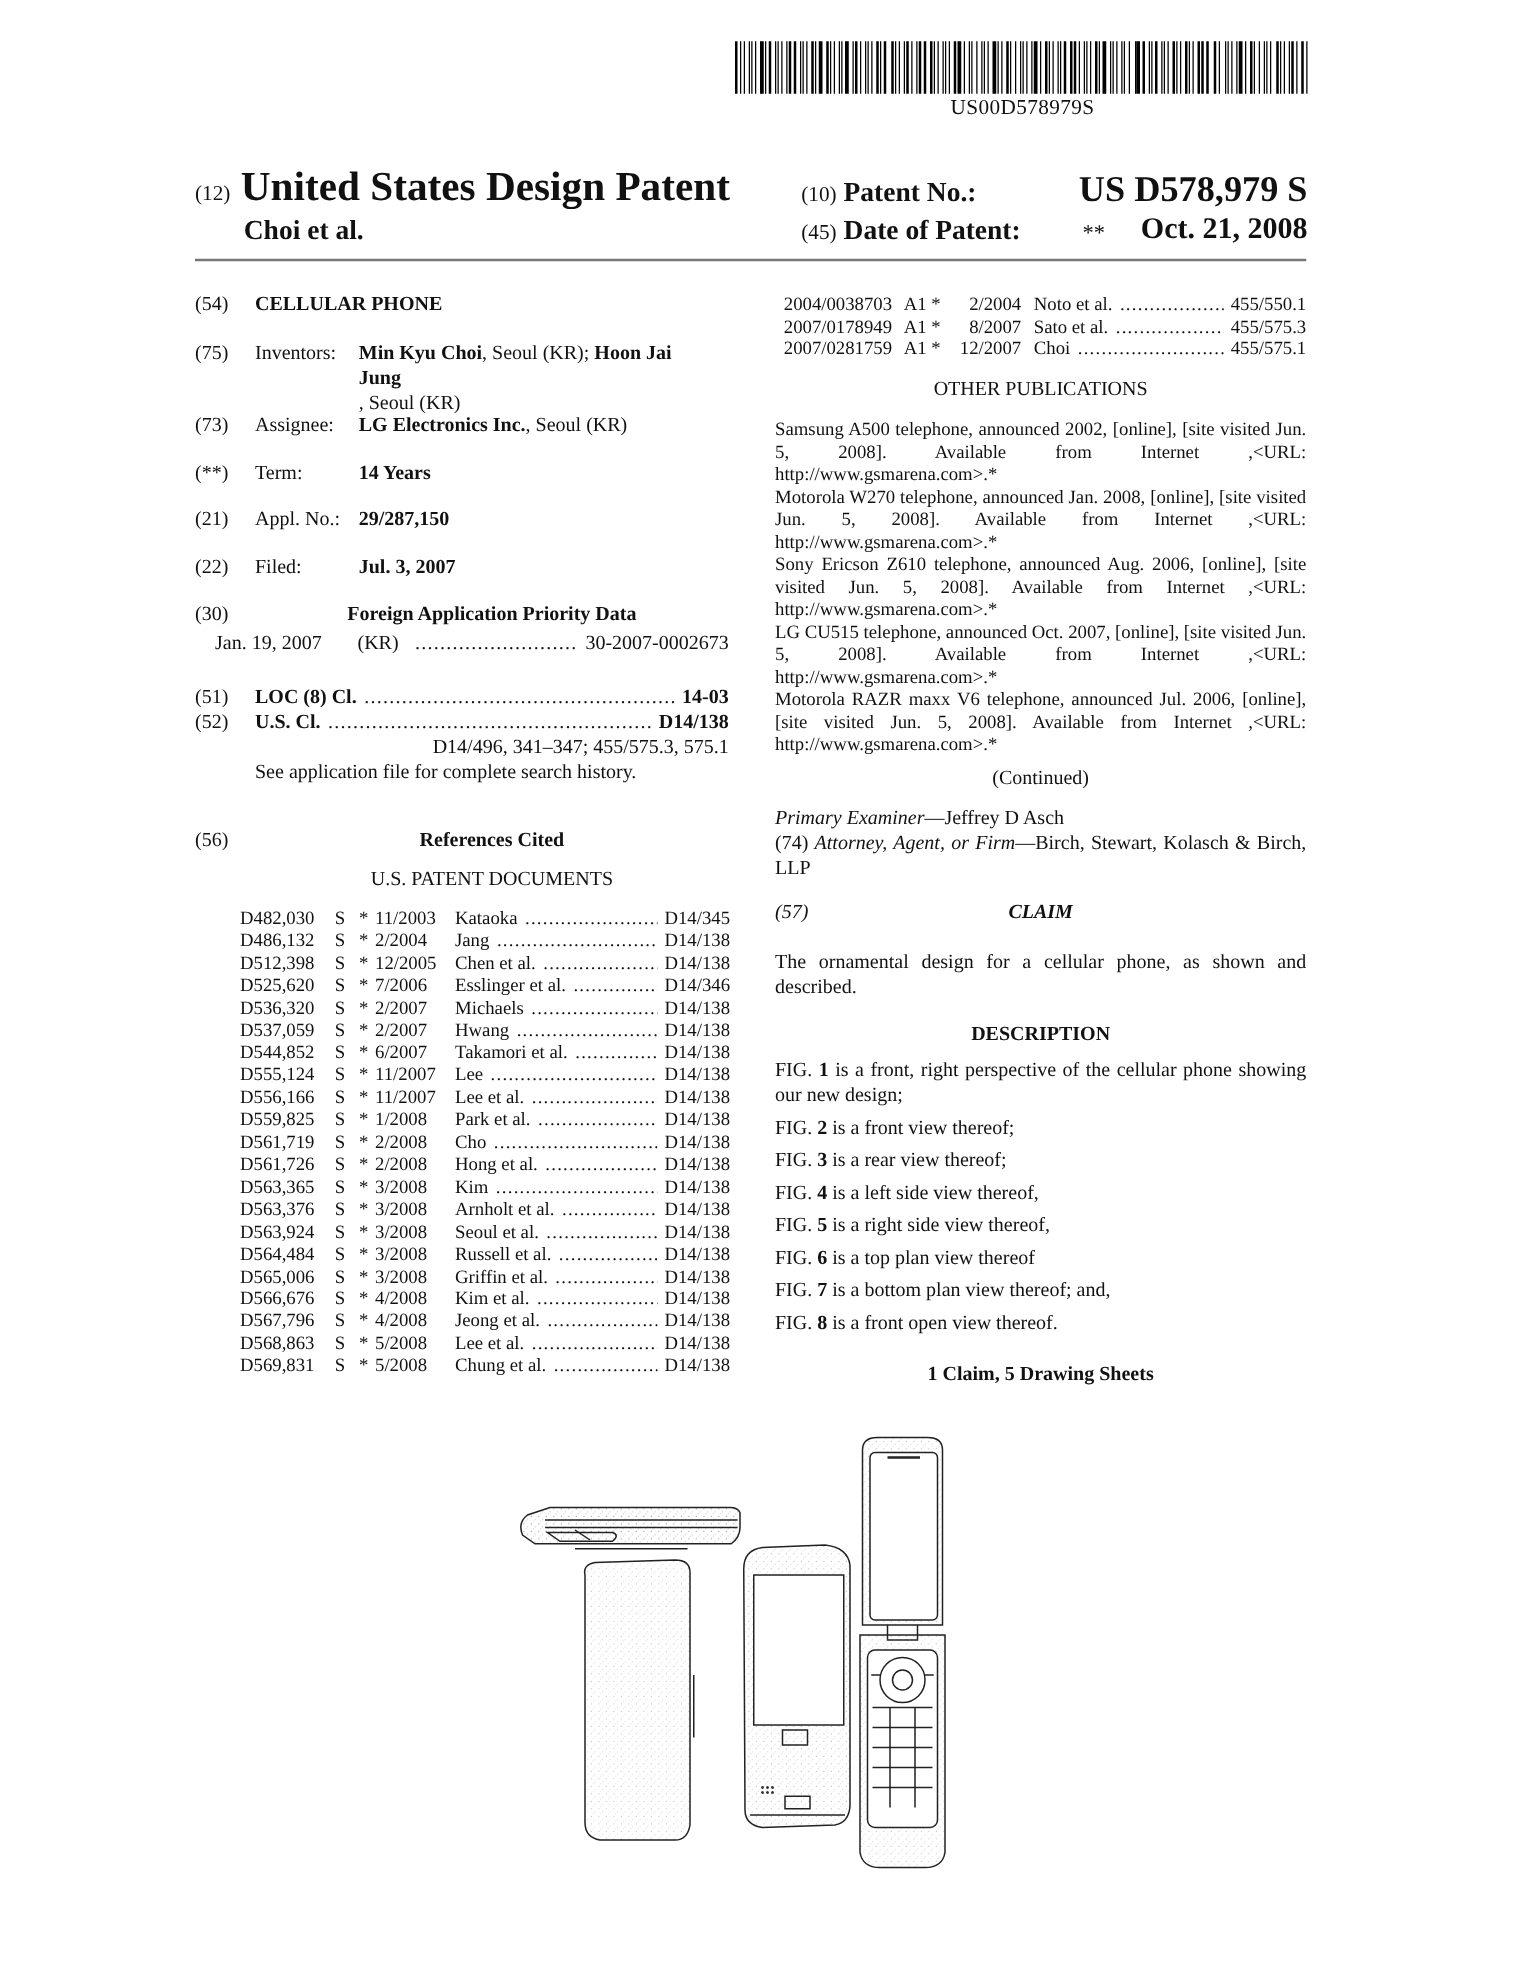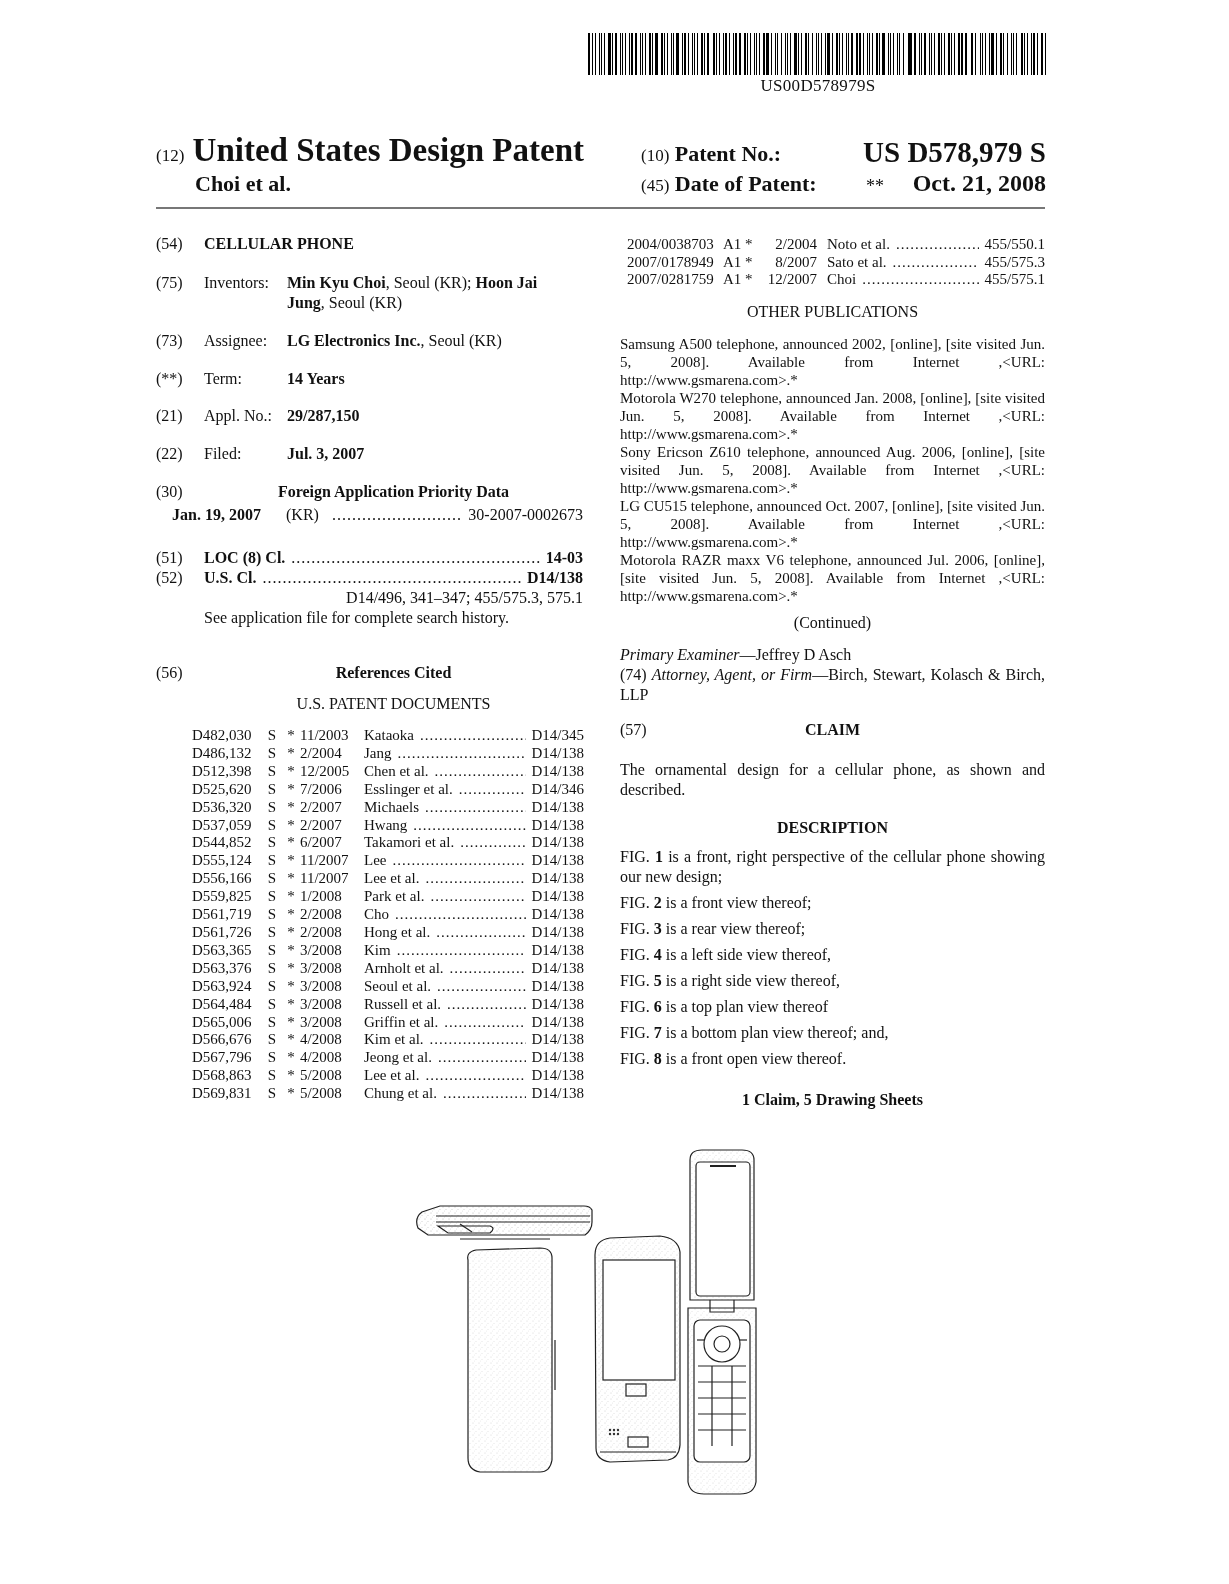--- a/index.html
+++ b/index.html
@@ -202,21 +202,21 @@
       <span class="code">(54)</span>
       <span class="b">CELLULAR PHONE</span>
     </div>
 </div>
 <div class="abs lc" style="left:156px; top:273px; width:440px;">
   <div class="row">
       <span class="code">(75)</span>
       <span class="lbl">Inventors:</span>
       <span><span class="b">Min Kyu Choi</span><span>, Seoul (KR); </span><span class="b">Hoon Jai</span></span>
     </div>
-  <div class="row" style="padding-left:131px;">
+  <div class="row" style="padding-left:131px;flex-direction:column;">
       <span class="b">Jung</span>
       <span>, Seoul (KR)</span>
     </div>
 </div>
 <div class="abs lc" style="left:156px; top:331px;">
   <div class="row">
       <span class="code">(73)</span>
       <span class="lbl">Assignee:</span>
       <span class="b">LG Electronics Inc.</span>
       <span>, Seoul (KR)</span>
@@ -242,21 +242,21 @@
       <span class="lbl">Filed:</span>
       <span class="b">Jul. 3, 2007</span>
     </div>
 </div>
 <div class="abs lc" style="left:156px; top:482px; width:427px;">
   <div class="row">
       <span class="code">(30)</span>
       <span class="b" style="flex:1; text-align:center;">Foreign Application Priority Data</span>
     </div>
   <div class="row" style="margin-top:3px; padding-left:16px;">
-      <span style="width:114px;font-weight:bold;">Jan. 19, 2007</span>
+      <span style="width:114px;">Jan. 19, 2007</span>
       <span style="width:40px;">(KR)</span>
       <span class="dots"></span>
       <span>30-2007-0002673</span>
     </div>
 </div>
 <div class="abs lc" style="left:156px; top:548px; width:427px;">
   <div class="row">
       <span class="code">(51)</span>
       <span class="b">LOC (8) Cl.</span>
       <span class="dots"></span>
@@ -509,21 +509,21 @@
     <div>Motorola W270 telephone, announced Jan. 2008, [online], [site visited Jun. 5, 2008]. Available from Internet ,&lt;URL: http://www.gsmarena.com&gt;.*</div>
     <div>Sony Ericson Z610 telephone, announced Aug. 2006, [online], [site visited Jun. 5, 2008]. Available from Internet ,&lt;URL: http://www.gsmarena.com&gt;.*</div>
     <div>LG CU515 telephone, announced Oct. 2007, [online], [site visited Jun. 5, 2008]. Available from Internet ,&lt;URL: http://www.gsmarena.com&gt;.*</div>
     <div>Motorola RAZR maxx V6 telephone, announced Jul. 2006, [online], [site visited Jun. 5, 2008]. Available from Internet ,&lt;URL: http://www.gsmarena.com&gt;.*</div>
   </div>
 <div class="abs rc center" style="top:614px; font-size:16px;">(Continued)</div>
 <div class="abs rc" style="top:645px; font-size:16px; line-height:20px; text-align:left;">
   <div><span class="i">Primary Examiner</span><span>—Jeffrey D Asch</span></div>
   <div style="text-align:justify;"><span>(74)</span> <span class="i">Attorney, Agent, or Firm</span><span>—Birch, Stewart, Kolasch &amp; Birch, LLP</span></div>
 </div>
-<div class="abs rc" style="top:721px; font-size:16px;">
+<div class="abs rc" style="top:721px; font-size:16px;font-style:italic;">
   <div class="row">
       <span style="width:40px;">(57)</span>
       <span class="b" style="flex:1; text-align:center; padding-right:40px;">CLAIM</span>
     </div>
 </div>
 <div class="abs rc fig" style="top:760px;">The ornamental design for a cellular phone, as shown and described.</div>
 <div class="abs rc center b" style="top:819px; font-size:16px;">DESCRIPTION</div>
 <div id="figs" class="abs rc fig" style="top:847px;">
     <div style="margin-bottom: 6px;"><span>FIG. </span><span class="b">1</span><span> is a front, right perspective of the cellular phone showing our new design;</span></div>
     <div style="margin-bottom: 6px;"><span>FIG. </span><span class="b">2</span><span> is a front view thereof;</span></div>

